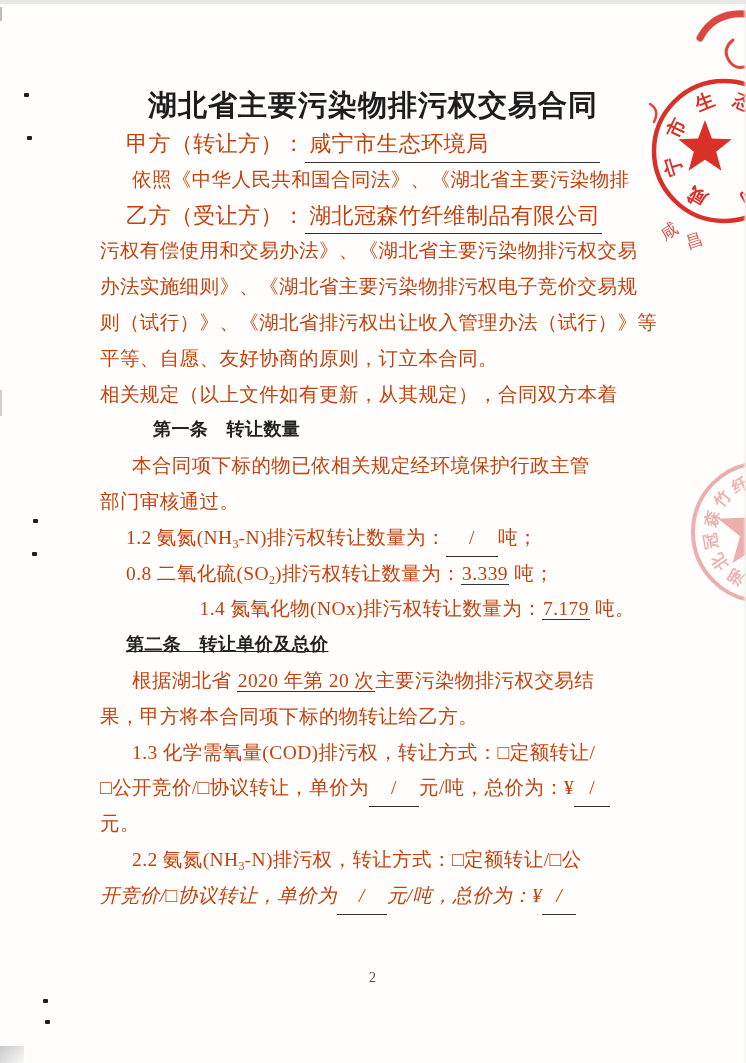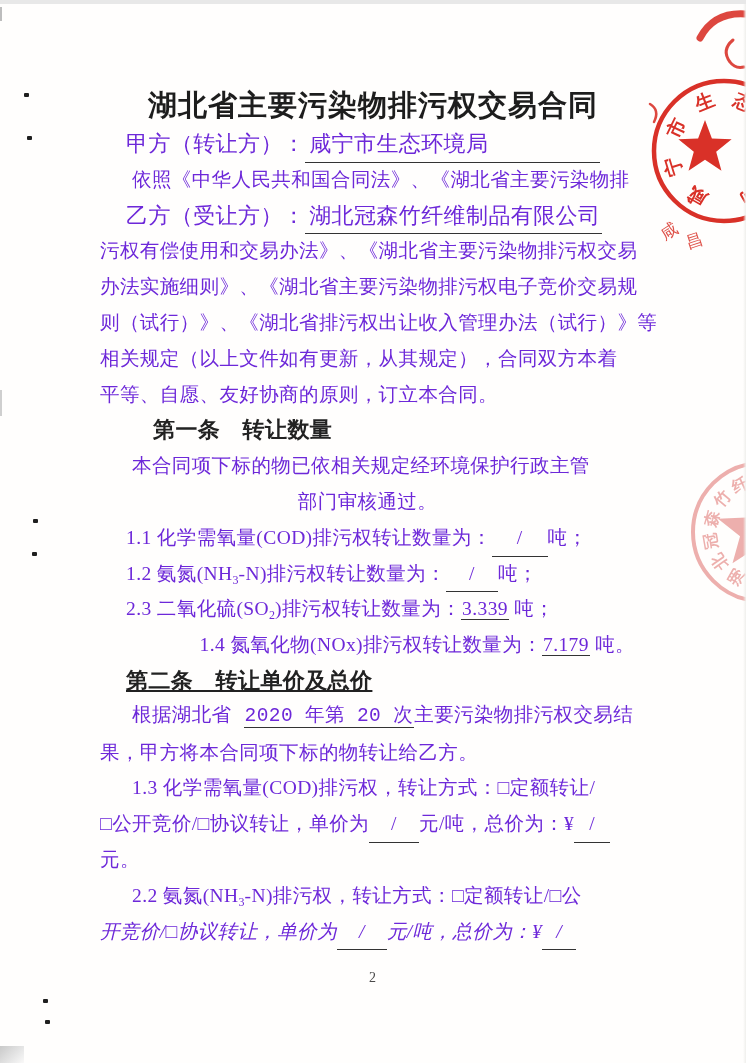--- a/index.html
+++ b/index.html
@@ -9,26 +9,26 @@
     font-family:"Liberation Serif",serif;color:#2a2a2a;
   }
   .title{
     position:absolute;top:82px;left:0;width:100%;margin:0;
     text-align:center;font-family:"Liberation Sans",sans-serif;
     font-weight:700;font-size:29px;letter-spacing:1px;color:#1d1d1d;
   }
   .doc{position:absolute;left:100px;top:122px;width:535px;}
   .line{
     height:35.8px;line-height:35.8px;font-size:19.5px;
-    letter-spacing:0.4px;white-space:nowrap;color:#6d28d9;
+    letter-spacing:0.4px;white-space:nowrap;color:#c2410c;
   }
   .line.lg{font-size:22px;}
   .line.bold{
     font-family:"Liberation Sans",sans-serif;font-weight:700;
-    font-size:22px;color:#222;
+    font-size:18px;color:#222;
   }
   .u{border-bottom:1.6px solid #333;padding:0 1px;}
   .fill{display:inline-block;padding-left:4px;}
   .blank{
     display:inline-block;text-align:center;vertical-align:baseline;
     border-bottom:1.6px solid #333;
   }
   .sub{font-size:12px;vertical-align:-4px;letter-spacing:0;}
   .pagenum{
     position:absolute;top:966px;left:0;width:100%;text-align:center;
@@ -50,31 +50,30 @@
 <div class="page">
   <h1 class="title">湖北省主要污染物排污权交易合同</h1>
 
   <div class="doc" id="doc-body">
       <div class="line lg" style="padding-left: 26px;"><span>甲方（转让方）：</span><span class="u fill" style="min-width: 290px;">咸宁市生态环境局</span></div>
       <div class="line" style="padding-left: 32px;"><span>依照《中华人民共和国合同法》、《湖北省主要污染物排</span></div>
       <div class="line lg" style="padding-left: 26px;"><span>乙方（受让方）：</span><span class="u fill" style="min-width: 292px;">湖北冠森竹纤维制品有限公司</span></div>
       <div class="line" style="padding-left: 0px;"><span>污权有偿使用和交易办法》、《湖北省主要污染物排污权交易</span></div>
       <div class="line" style="padding-left: 0px;"><span>办法实施细则》、《湖北省主要污染物排污权电子竞价交易规</span></div>
       <div class="line" style="padding-left: 0px; text-align: center;"><span>则（试行）》、《湖北省排污权出让收入管理办法（试行）》等</span></div>
+      <div class="line" style="padding-left: 0px;"><span>平等、自愿、友好协商的原则，订立本合同。</span></div>
       <div class="line" style="padding-left: 0px;"><span>相关规定（以上文件如有更新，从其规定），合同双方本着</span></div>
-      <div class="line" style="padding-left: 0px;"><span>平等、自愿、友好协商的原则，订立本合同。</span></div>
       <div class="line bold" style="padding-left: 53px;"><span>第一条　转让数量</span></div>
       <div class="line" style="padding-left: 32px;"><span>本合同项下标的物已依相关规定经环境保护行政主管</span></div>
-      <div class="line" style="padding-left: 0px; text-align: center;"><span>部门审核通过。</span></div>
-      <div class="line" style="padding-left: 26px;"><span>1.1 化学需氧量(COD)排污权转让数量为：</span><span class="blank" style="width: 56px;">/</span><span>吨；</span></div>
+      <div class="line" style="padding-left: 0px;"><span>部门审核通过。</span></div>
       <div class="line" style="padding-left: 26px;"><span>1.2 氨氮(NH</span><span class="sub">3</span><span>-N)排污权转让数量为：</span><span class="blank" style="width: 52px;">/</span><span>吨；</span></div>
-      <div class="line" style="padding-left: 26px;"><span>2.3 二氧化硫(SO</span><span class="sub">2</span><span>)排污权转让数量为：</span><span class="u">3.339</span><span> 吨；</span></div>
+      <div class="line" style="padding-left: 26px;"><span>0.8 二氧化硫(SO</span><span class="sub">2</span><span>)排污权转让数量为：</span><span class="u">3.339</span><span> 吨；</span></div>
       <div class="line" style="padding-left: 26px; text-align: right;"><span>1.4 氮氧化物(NOx)排污权转让数量为：</span><span class="u">7.179</span><span> 吨。</span></div>
       <div class="line bold" style="padding-left: 26px; text-decoration: underline;"><span>第二条　转让单价及总价</span></div>
-      <div class="line" style="padding-left: 32px; font-family: Liberation Mono, monospace;"><span>根据湖北省 </span><span class="u">2020 年第 20 次</span><span>主要污染物排污权交易结</span></div>
+      <div class="line" style="padding-left: 32px;"><span>根据湖北省 </span><span class="u">2020 年第 20 次</span><span>主要污染物排污权交易结</span></div>
       <div class="line" style="padding-left: 0px;"><span>果，甲方将本合同项下标的物转让给乙方。</span></div>
       <div class="line" style="padding-left: 32px;"><span>1.3 化学需氧量(COD)排污权，转让方式：□定额转让/</span></div>
       <div class="line" style="padding-left: 0px;"><span>□公开竞价/□协议转让，单价为</span><span class="blank" style="width: 50px;">/</span><span>元/吨，总价为：¥</span><span class="blank" style="width: 36px;">/</span></div>
       <div class="line" style="padding-left: 0px;"><span>元。</span></div>
       <div class="line" style="padding-left: 32px;"><span>2.2 氨氮(NH</span><span class="sub">3</span><span>-N)排污权，转让方式：□定额转让/□公</span></div>
       <div class="line" style="padding-left: 0px; font-style: italic;"><span>开竞价/□协议转让，单价为</span><span class="blank" style="width: 50px;">/</span><span>元/吨，总价为：¥</span><span class="blank" style="width: 34px;">/</span></div>
     </div>
 
   <div class="pagenum">2</div>
 

